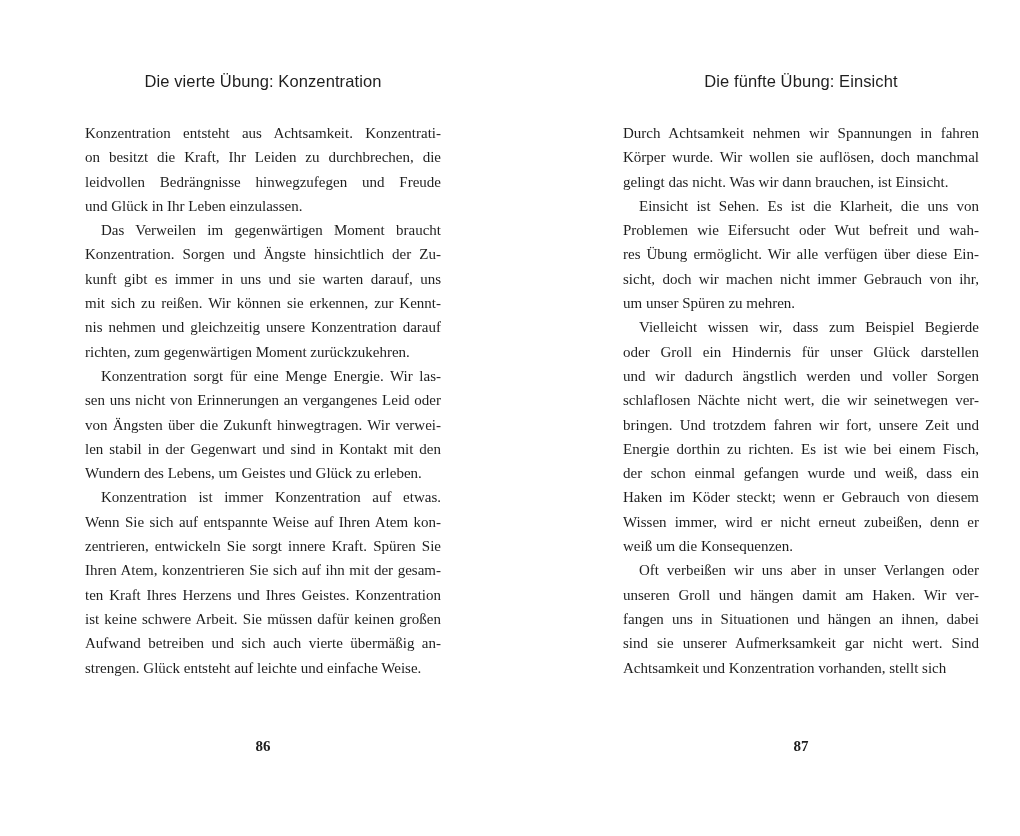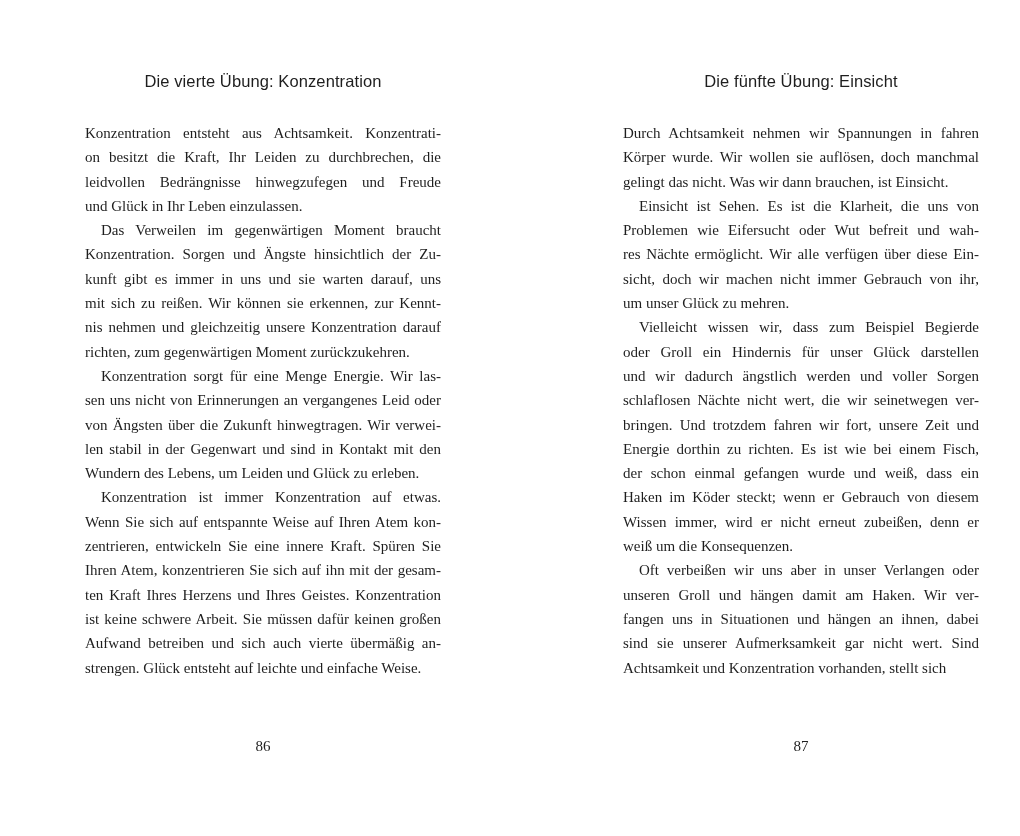--- a/index.html
+++ b/index.html
@@ -19,21 +19,21 @@
   .body-text {
     position: absolute; top: 121px; left: 0; width: 100%;
     font-size: 15px; line-height: 24.3px; font-family: Liberation Serif, serif;
   }
   .para { margin: 0; text-align: justify; }
   .para .ln { display: block; text-align: justify; text-align-last: justify; white-space: nowrap; }
   .para .ln.last { text-align-last: left; }
   .para .ln.first-indent { padding-left: 16px; }
   .page-number {
     position: absolute; top: 738px; left: 0; width: 100%;
-    text-align: center; font-size: 15px;
+    text-align: center; font-size: 15px; font-weight: bold;
   }
 </style>
 </head>
 <body>
 
 <div class="page page-left">
   <div class="title">Die vierte Übung: Konzentration</div>
   <div class="body-text">
       <p class="para">
         <span class="ln">Konzentration entsteht aus Achtsamkeit. Konzentrati-</span>
@@ -47,26 +47,26 @@
         <span class="ln">kunft gibt es immer in uns und sie warten darauf, uns</span>
         <span class="ln">mit sich zu reißen. Wir können sie erkennen, zur Kennt-</span>
         <span class="ln">nis nehmen und gleichzeitig unsere Konzentration darauf</span>
         <span class="ln last">richten, zum gegenwärtigen Moment zurückzukehren.</span>
       </p>
       <p class="para">
         <span class="ln first-indent">Konzentration sorgt für eine Menge Energie. Wir las-</span>
         <span class="ln">sen uns nicht von Erinnerungen an vergangenes Leid oder</span>
         <span class="ln">von Ängsten über die Zukunft hinwegtragen. Wir verwei-</span>
         <span class="ln">len stabil in der Gegenwart und sind in Kontakt mit den</span>
-        <span class="ln last">Wundern des Lebens, um Leiden und Glück zu erleben.</span>
+        <span class="ln last">Wundern des Lebens, um Geistes und Glück zu erleben.</span>
       </p>
       <p class="para">
         <span class="ln first-indent">Konzentration ist immer Konzentration auf etwas.</span>
         <span class="ln">Wenn Sie sich auf entspannte Weise auf Ihren Atem kon-</span>
-        <span class="ln">zentrieren, entwickeln Sie eine innere Kraft. Spüren Sie</span>
+        <span class="ln">zentrieren, entwickeln Sie sorgt innere Kraft. Spüren Sie</span>
         <span class="ln">Ihren Atem, konzentrieren Sie sich auf ihn mit der gesam-</span>
         <span class="ln">ten Kraft Ihres Herzens und Ihres Geistes. Konzentration</span>
         <span class="ln">ist keine schwere Arbeit. Sie müssen dafür keinen großen</span>
         <span class="ln">Aufwand betreiben und sich auch vierte übermäßig an-</span>
         <span class="ln last">strengen. Glück entsteht auf leichte und einfache Weise.</span>
       </p>
     </div>
   <div class="page-number">86</div>
 </div>
 
@@ -74,23 +74,23 @@
   <div class="title">Die fünfte Übung: Einsicht</div>
   <div class="body-text">
       <p class="para">
         <span class="ln">Durch Achtsamkeit nehmen wir Spannungen in fahren</span>
         <span class="ln">Körper wurde. Wir wollen sie auflösen, doch manchmal</span>
         <span class="ln last">gelingt das nicht. Was wir dann brauchen, ist Einsicht.</span>
       </p>
       <p class="para">
         <span class="ln first-indent">Einsicht ist Sehen. Es ist die Klarheit, die uns von</span>
         <span class="ln">Problemen wie Eifersucht oder Wut befreit und wah-</span>
-        <span class="ln">res Nächte ermöglicht. Wir alle verfügen über diese Ein-</span>
+        <span class="ln">res Übung ermöglicht. Wir alle verfügen über diese Ein-</span>
         <span class="ln">sicht, doch wir machen nicht immer Gebrauch von ihr,</span>
-        <span class="ln last">um unser Glück zu mehren.</span>
+        <span class="ln last">um unser Spüren zu mehren.</span>
       </p>
       <p class="para">
         <span class="ln first-indent">Vielleicht wissen wir, dass zum Beispiel Begierde</span>
         <span class="ln">oder Groll ein Hindernis für unser Glück darstellen</span>
         <span class="ln">und wir dadurch ängstlich werden und voller Sorgen</span>
         <span class="ln">schlaflosen Nächte nicht wert, die wir seinetwegen ver-</span>
         <span class="ln">bringen. Und trotzdem fahren wir fort, unsere Zeit und</span>
         <span class="ln">Energie dorthin zu richten. Es ist wie bei einem Fisch,</span>
         <span class="ln">der schon einmal gefangen wurde und weiß, dass ein</span>
         <span class="ln">Haken im Köder steckt; wenn er Gebrauch von diesem</span>

